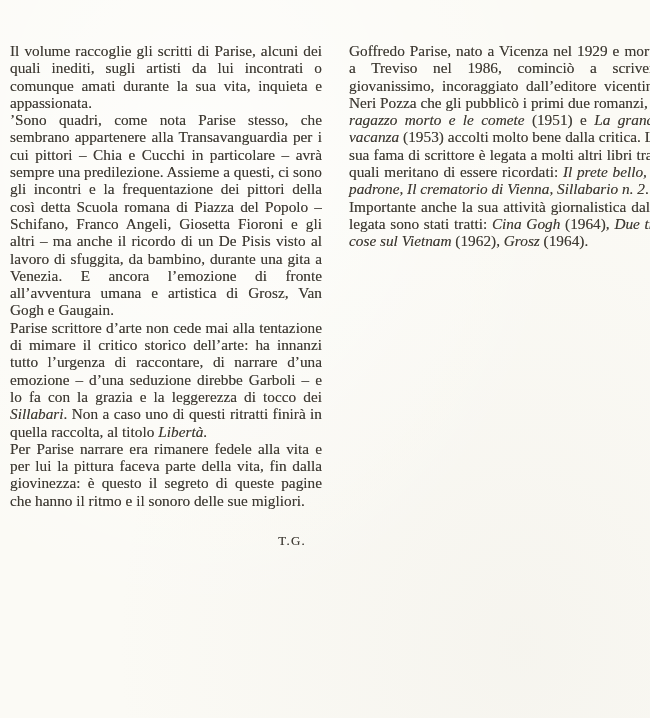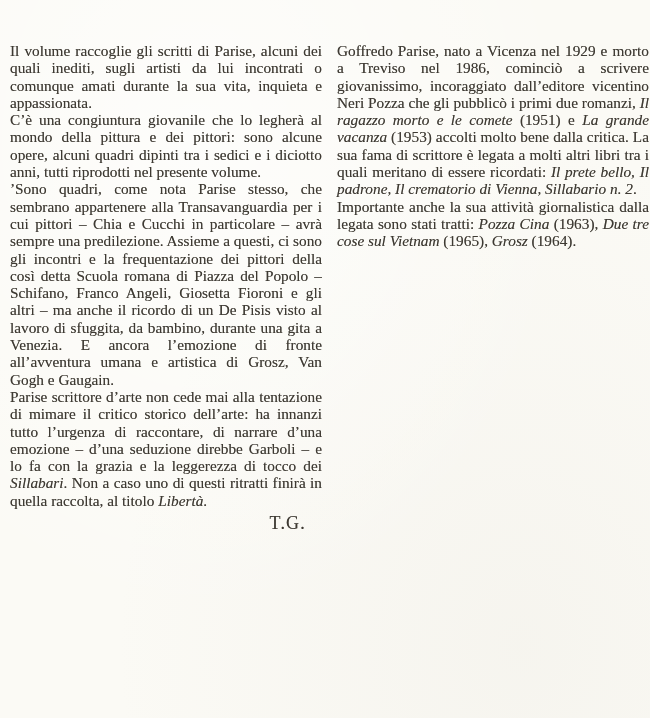--- a/index.html
+++ b/index.html
@@ -19,61 +19,61 @@
     background: var(--paper);
     background-image: radial-gradient(ellipse at 30% 20%, rgba(255,255,255,0.6), rgba(0,0,0,0) 60%),
                       radial-gradient(ellipse at 80% 90%, rgba(210,205,192,0.12), rgba(0,0,0,0) 55%);
     padding: 42px 8px 0 10px;
     overflow: hidden;
     font-family: "Liberation Serif", "DejaVu Serif", serif;
     color: var(--ink);
   }
   .columns {
     display: flex;
-    gap: 15px;
+    gap: 27px;
   }
   .col {
     width: 312px;
     flex: 0 0 312px;
   }
   p.para {
     margin: 0;
     text-align: justify;
     font-size: 15.3px;
     line-height: 17.3px;
     color: var(--ink);
     text-shadow: 0 0 0.6px rgba(62,58,51,0.55);
   }
   p.para .it {
     font-style: italic;
   }
   .signature {
-    margin-top: 4px;
+    margin-top: 24px;
     padding-right: 16px;
     text-align: right;
-    font-size: 18px;
+    font-size: 13px;
     letter-spacing: 1.2px;
     color: var(--ink);
     text-shadow: 0 0 0.6px rgba(62,58,51,0.5);
   }
 </style>
 </head>
 <body>
 
 <div class="scan-page">
   <div class="columns">
     <div class="col">
       <div>
           <p class="para"><span>Il volume raccoglie gli scritti di Parise, alcuni dei quali inediti, sugli artisti da lui incontrati o comunque amati durante la sua vita, inquieta e appassionata.</span></p>
-          <p class="para"><span>C’è una congiuntura giovanile che lo legherà al mondo della pittura e dei pittori: sono alcune opere, alcuni quadri dipinti tra i sedici e i diciotto anni, tutti riprodotti nel presente volume.</span></p>
           <p class="para"><span>’Sono quadri, come nota Parise stesso, che sembrano appartenere alla Transavanguardia per i cui pittori – Chia e Cucchi in particolare – avrà sempre una predilezione. Assieme a questi, ci sono gli incontri e la frequentazione dei pittori della così detta Scuola romana di Piazza del Popolo – Schifano, Franco Angeli, Giosetta Fioroni e gli altri – ma anche il ricordo di un De Pisis visto al lavoro di sfuggita, da bambino, durante una gita a Venezia. E ancora l’emozione di fronte all’avventura umana e artistica di Grosz, Van Gogh e Gaugain.</span></p>
           <p class="para"><span>Parise scrittore d’arte non cede mai alla tentazione di mimare il critico storico dell’arte: ha innanzi tutto l’urgenza di raccontare, di narrare d’una emozione – d’una seduzione direbbe Garboli – e lo fa con la grazia e la leggerezza di tocco dei </span><span class="it">Sillabari</span><span>. Non a caso uno di questi ritratti finirà in quella raccolta, al titolo </span><span class="it">Libertà</span><span>.</span></p>
+          <p class="para"><span>Per Parise narrare era rimanere fedele alla vita e per lui la pittura faceva parte della vita, fin dalla giovinezza: è questo il segreto di queste pagine che hanno il ritmo e il sonoro delle sue migliori.</span></p>
         </div>
       <div class="signature">T.G.</div>
     </div>
     <div class="col">
       <div>
           <p class="para"><span>Goffredo Parise, nato a Vicenza nel 1929 e morto a Treviso nel 1986, cominciò a scrivere giovanissimo, incoraggiato dall’editore vicentino Neri Pozza che gli pubblicò i primi due romanzi, </span><span class="it">Il ragazzo morto e le comete</span><span> (1951) e </span><span class="it">La grande vacanza</span><span> (1953) accolti molto bene dalla critica. La sua fama di scrittore è legata a molti altri libri tra i quali meritano di essere ricordati: </span><span class="it">Il prete bello, Il padrone, Il crematorio di Vienna, Sillabario n. 2</span><span>.</span></p>
-          <p class="para"><span>Importante anche la sua attività giornalistica dalla legata sono stati tratti: </span><span class="it">Pozza Cina</span><span> (1963), </span><span class="it">Due tre cose sul Vietnam</span><span> (1965), </span><span class="it">Grosz</span><span> (1964).</span></p>
+          <p class="para"><span>Importante anche la sua attività giornalistica dalla legata sono stati tratti: </span><span class="it">Cina Gogh</span><span> (1964), </span><span class="it">Due tre cose sul Vietnam</span><span> (1962), </span><span class="it">Grosz</span><span> (1964).</span></p>
         </div>
     </div>
   </div>
 </div>
 
 </body></html>

